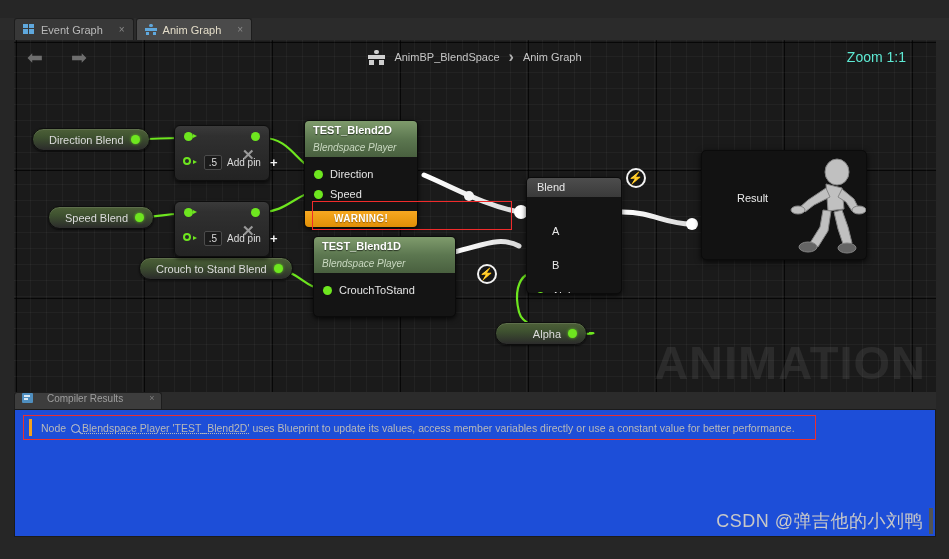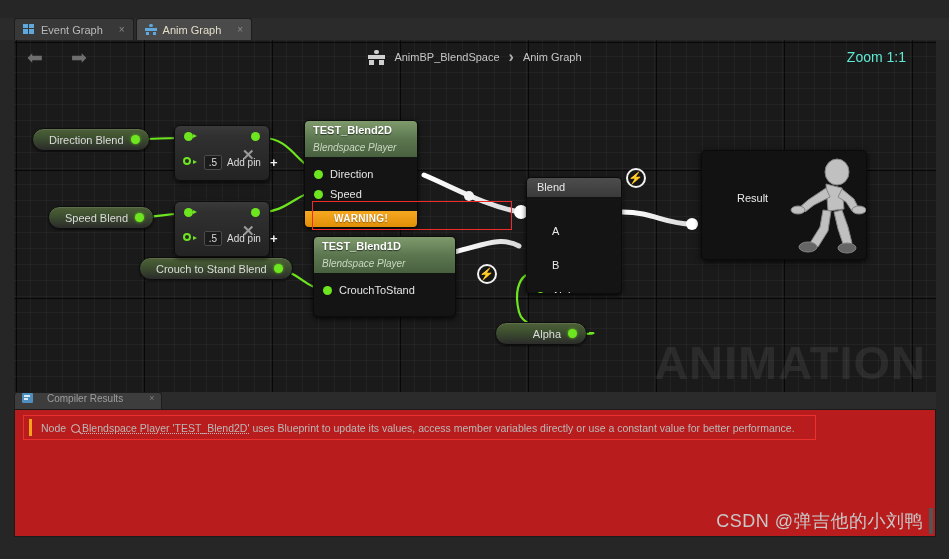--- a/index.html
+++ b/index.html
@@ -265,21 +265,21 @@
   }
   .cr-tab .x { margin-left:12px; font-size:9px; color:#7d7d7d;}
   .cr-icon { width:11px;height:10px;position:relative;display:inline-block;}
   .cr-icon i{position:absolute;display:block;}
   .cr-icon i:nth-child(1){left:0;top:0;width:11px;height:10px;background:#4f8fc0;border-radius:1px;}
   .cr-icon i:nth-child(2){left:2px;top:2px;width:6px;height:2px;background:#d8e8f5;}
   .cr-icon i:nth-child(3){left:2px;top:5px;width:4px;height:2px;background:#d8e8f5;}
 
   .cr-panel {
     position:absolute; left:14px; top:409px; width:922px; height:128px;
-    background:#b91c1c; border:1px solid #1b1b1b;
+    background:#1d4ed8; border:1px solid #1b1b1b;
   }
   .cr-msgbox {
     position:absolute; left:8px; top:5px; width:793px; height:25px;
     border:1px solid #ec2f2f;
     display:flex; align-items:center;
   }
   .cr-bar { width:3px; height:17px; background:#f6a21d; margin:0 9px 0 5px; flex:none;}
   .cr-text { font-size:10.5px; color:#b9b9b9; white-space:nowrap; }
   .cr-link { color:#b9b9b9; text-decoration: underline; text-decoration-style: dotted; }
   .mag {

